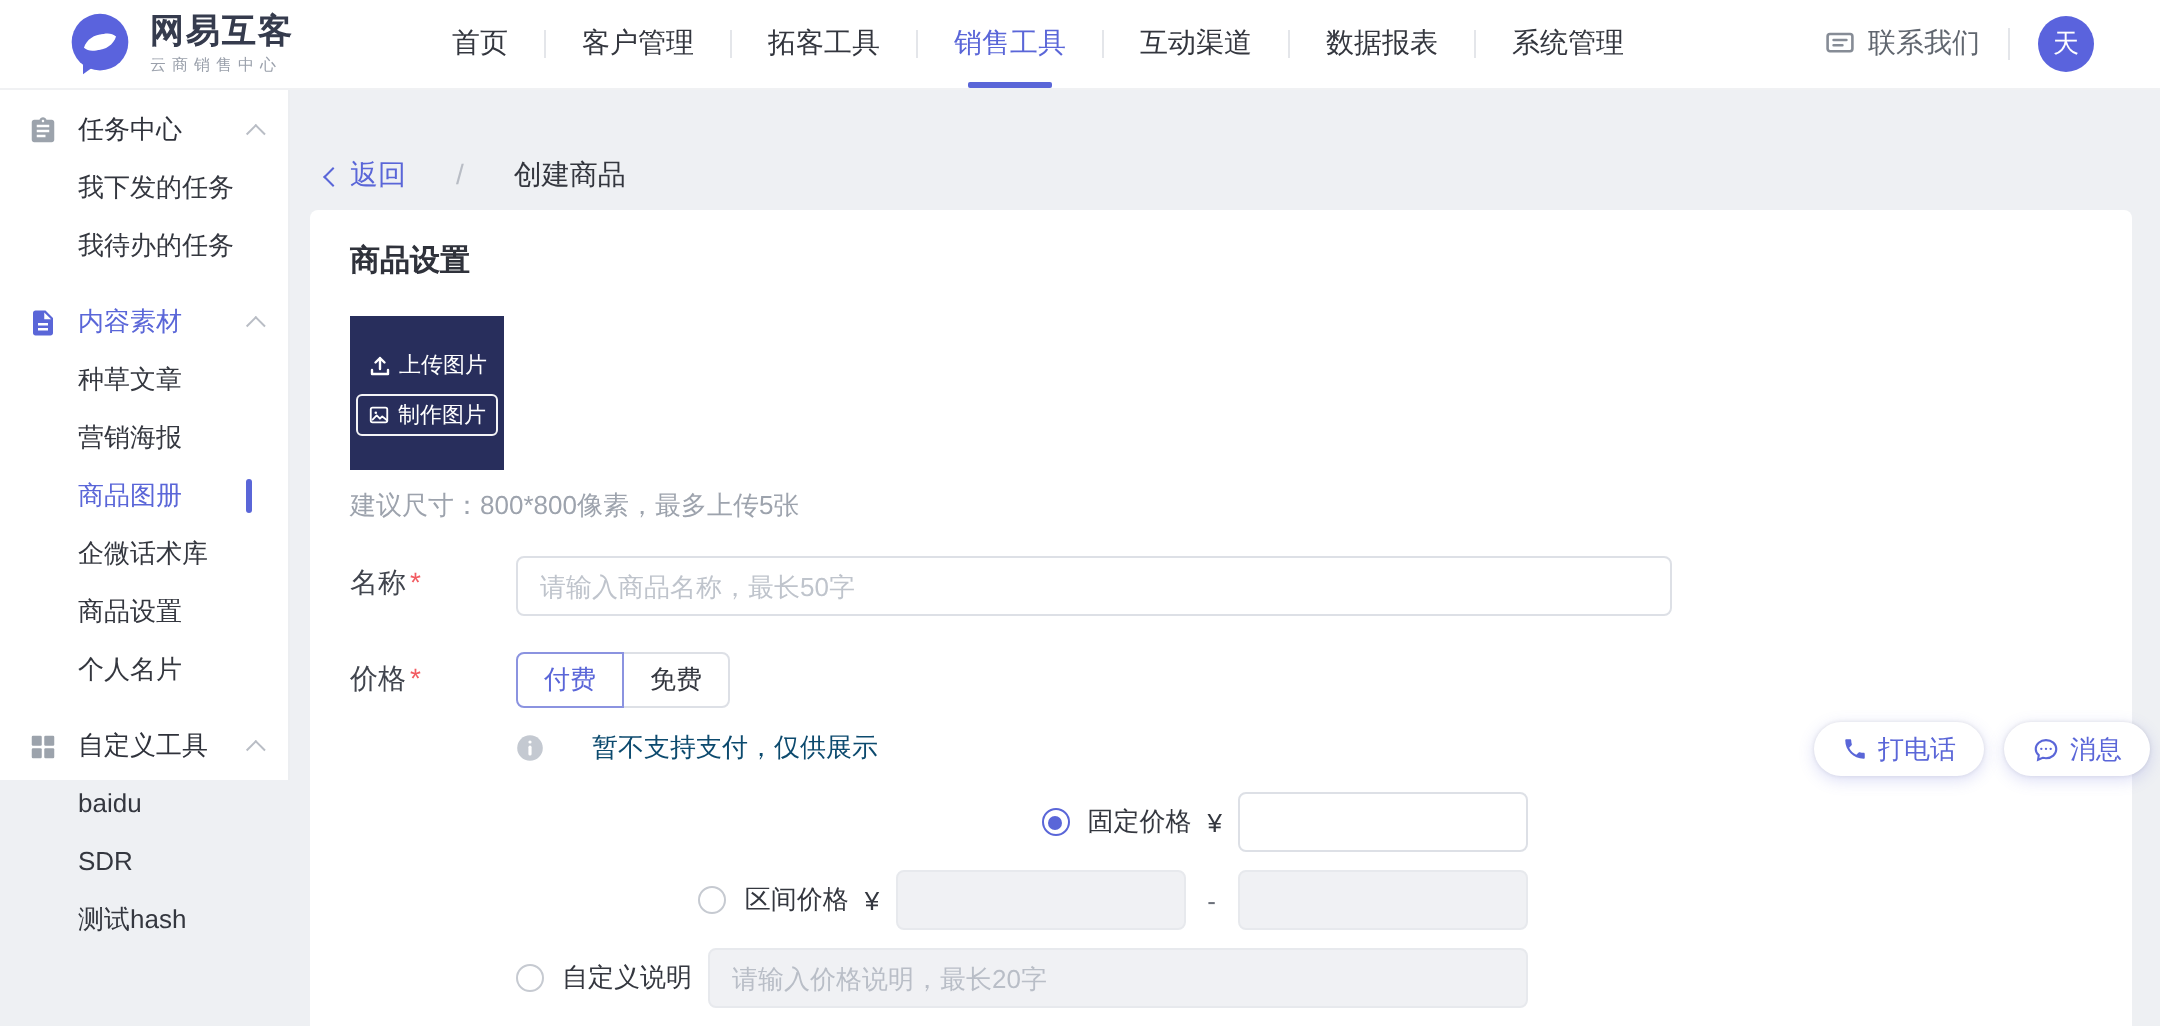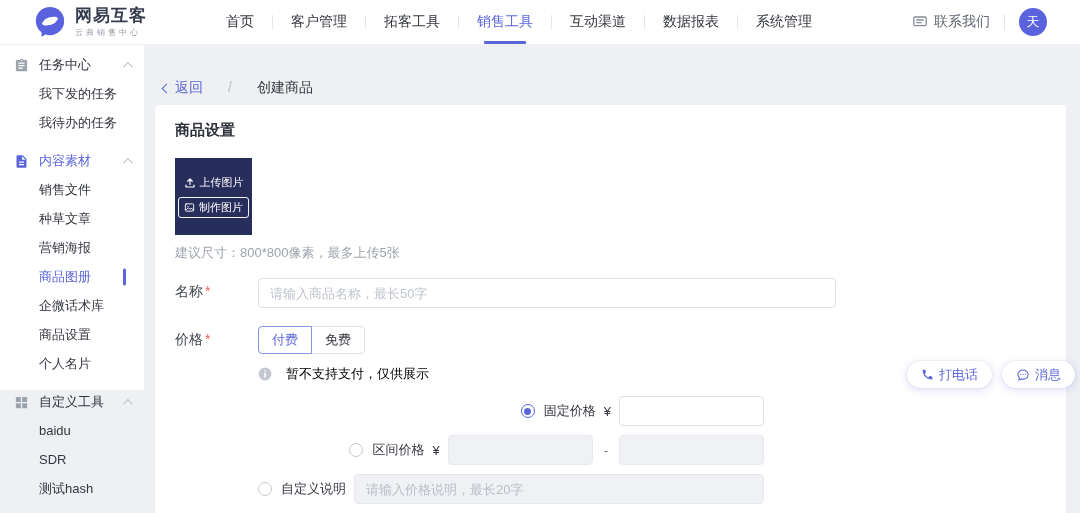--- a/index.html
+++ b/index.html
@@ -59,21 +59,21 @@
   input { font-family:inherit; outline:none; }
   .name-input { width:578px; height:30px; border:1px solid #dde0e6; border-radius:4px; padding:0 11px; font-size:13px; color:#333; background:#fff; }
   input::placeholder { color:#bfc4cc; }
 
   .toggle-group { display:flex; }
   .toggle-btn { height:28px; padding:0 13px; display:flex; align-items:center; font-size:13px; background:#fff; border:1px solid #dde0e6; color:#34373f; cursor:pointer; }
   .toggle-btn.first { border-radius:4px 0 0 4px; }
   .toggle-btn.last { border-radius:0 4px 4px 0; margin-left:-1px; }
   .toggle-btn.active { border-color:#8b93e0; color:#5a66d8; position:relative; z-index:1; }
 
-  .price-note { display:flex; align-items:center; gap:14px; font-size:13px; color:#000000; margin:11px 0 13px; }
+  .price-note { display:flex; align-items:center; gap:24px; font-size:13px; color:#0c4a6e; margin:11px 0 13px; }
   .price-option { display:flex; align-items:center; margin-bottom:9px; font-size:13px; color:#34373f;justify-content:flex-end; }
   .radio { width:14px; height:14px; border:1px solid #c6cad1; border-radius:50%; margin-right:9px; background:#fff; position:relative; flex-shrink:0; cursor:pointer; }
   .radio.sel { border-color:#5a66d8; }
   .radio.sel::after { content:""; position:absolute; left:2.5px; top:2.5px; width:7px; height:7px; border-radius:50%; background:#5a66d8; }
   .opt-label { min-width:52px; margin-right:8px; }
   .opt-label.wide { min-width:62px; }
   .currency { margin-right:8px; color:#34373f; }
   .price-input { width:145px; height:30px; border:1px solid #dde0e6; border-radius:4px; background:#fff; padding:0 10px; font-size:13px; }
   .price-input.disabled { background:#f0f1f4; border-color:#e7e9ed; }
   .range-sep { margin:0 11px; color:#6b707a; }
@@ -153,21 +153,20 @@
 
     <div class="side-group-header accent-group">
       <span class="sg-icon">
         <svg width="15" height="15" viewBox="0 0 24 24" fill="#5a66d8">
           <path d="M14 2H6c-1.1 0-2 .9-2 2v16c0 1.1.9 2 2 2h12c1.1 0 2-.9 2-2V8l-6-6zm2 16H8v-2h8v2zm0-4H8v-2h8v2zm-3-5V3.5L18.5 9H13z"></path>
         </svg>
       </span>
       <span>内容素材</span>
       <span class="caret-up"></span>
     </div>
-    <div class="side-item">销售文件</div>
     <div class="side-item">种草文章</div>
     <div class="side-item">营销海报</div>
     <div class="side-item active">商品图册</div>
     <div class="side-item">企微话术库</div>
     <div class="side-item">商品设置</div>
     <div class="side-item">个人名片</div>
 
     <div class="side-group-header">
       <span class="sg-icon">
         <svg width="15" height="15" viewBox="0 0 24 24" fill="#9ca3ac">

